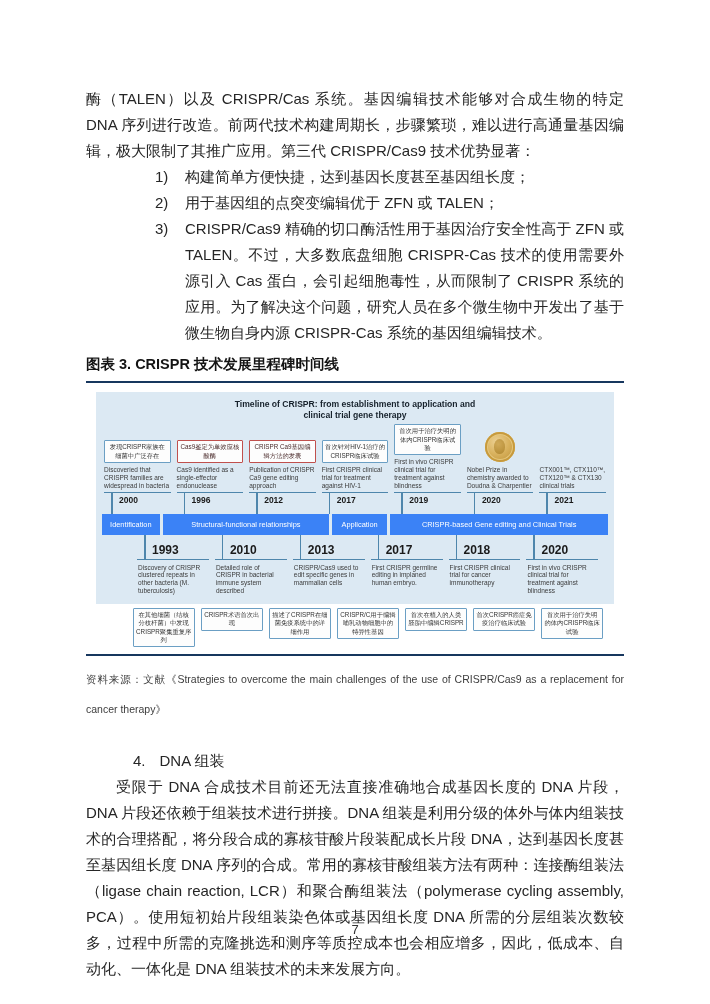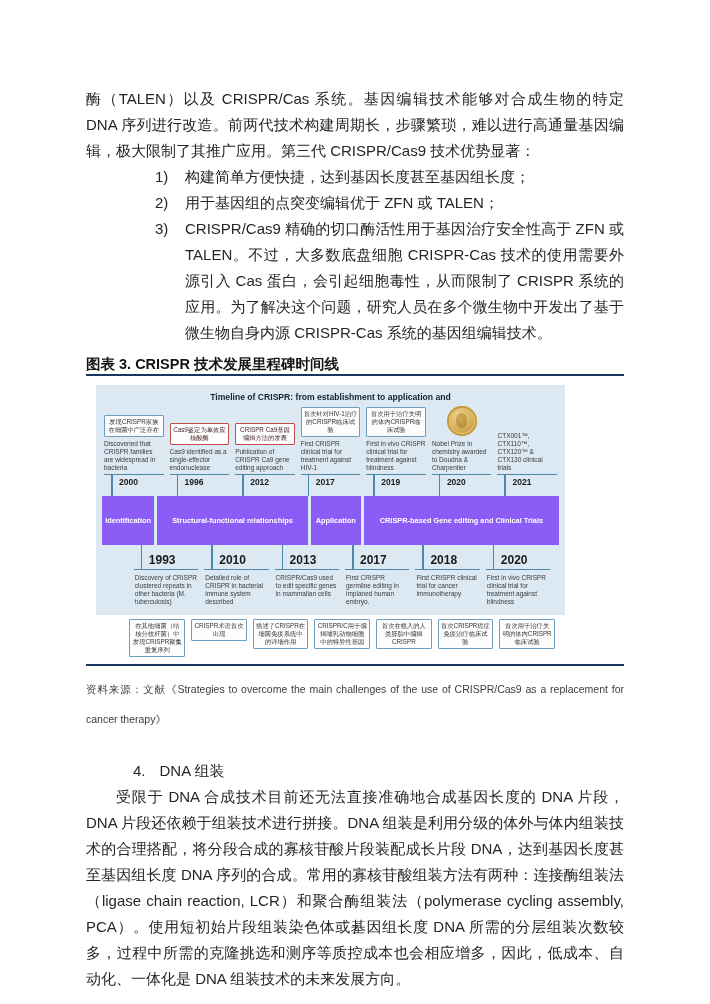--- a/index.html
+++ b/index.html
@@ -11,24 +11,24 @@
   .content{padding:86px 86px 0 86px;}
   .para{font-size:15px;line-height:26px;text-align:justify;color:#262626;}
   
   .olist{margin-top:0;}
   .oitem{display:flex;font-size:15px;line-height:26px;}
   .oitem .num{flex:0 0 30px;margin-left:69px;}
   .oitem .itxt{flex:1;text-align:justify;}
   
   .fig-caption{
     margin-top:9px;font-size:14.5px;font-weight:bold;color:#141414;
-    border-bottom:2.5px solid #17375e;
-  }
-  
-  .figure-wrap{margin:9px 2px 0 10px;width:469px;}
+    padding-bottom:7px;border-bottom:2.5px solid #17375e;
+  }
+  
+  .figure-wrap{margin:9px 2px 0 10px;width:518px;}
   .fig-bg{background:#dce9f3;padding:7px 5px 0 5px;}
   .fig-title{ text-align:center;font-weight:bold;font-size:8.6px;line-height:1.3;color:#16212b;}
   .trow{display:flex;align-items:flex-end;margin-top:3px;}
   .tcol{flex:1;display:flex;flex-direction:column;justify-content:flex-end;padding:0 3px;min-width:0;}
   .cnbox{
     align-self:center;background:#fdfdfd;border:1px solid #6b9fc4;border-radius:1px;
     font-size:6.3px;line-height:1.3;color:#333;text-align:center;padding:2px 2px;margin-bottom:3px;max-width:95%;
   }
   .cnbox.red{border-color:#c0504d;color:#4a2b2b;}
   .en{font-size:6.5px;line-height:1.22;color:#3a3a3a;margin-bottom:2px;}
@@ -43,22 +43,22 @@
     box-shadow:inset 0 0 0 2px #c79a3d, inset 0 0 0 3px #e6c87e;
     position:relative;
   }
   .medal::after{
     content:"";position:absolute;left:9px;top:7px;width:11px;height:15px;border-radius:50% 50% 45% 45%;
     background:radial-gradient(circle at 40% 35%, #caa14b, #a87f28);
     opacity:.8;
   }
   .band{display:flex;margin:0 1px;gap:3px;}
   .seg{
-    background:#8b5cf6;color:#ffffff;font-size:7.4px;font-weight:bold;text-align:center;
-    padding:20px 1px;white-space:nowrap;overflow:hidden;
+    background:#3b82f6;color:#ffffff;font-size:7.4px;font-weight:normal;text-align:center;
+    padding:6px 1px;white-space:nowrap;overflow:hidden;
   }
   .seg1{flex:0 0 11%;} .seg2{flex:0 0 32.5%;} .seg3{flex:0 0 10.5%;} .seg4{flex:1;}
   .brow{display:flex;margin-left:6.5%;margin-right:1.5%;}
   .bcol{flex:1;display:flex;flex-direction:column;padding:0 3px;min-width:0;}
   .ycellb{
     border-bottom:1.5px solid #4e86ac;position:relative;
     font-size:12px;font-weight:bold;color:#1a1a1a;padding:8px 0 2px 15px;
   }
   .ycellb::before{content:"";position:absolute;left:7px;top:0;bottom:0;width:1.5px;background:#4e86ac;}
   .ben{font-size:6.5px;line-height:1.22;color:#3a3a3a;padding:4px 1px 9px 1px;}
@@ -95,20 +95,21 @@
       <span class="itxt">CRISPR/Cas9 精确的切口酶活性用于基因治疗安全性高于 ZFN 或 TALEN。不过，大多数底盘细胞 CRISPR-Cas 技术的使用需要外源引入 Cas 蛋白，会引起细胞毒性，从而限制了 CRISPR 系统的应用。为了解决这个问题，研究人员在多个微生物中开发出了基于微生物自身内源 CRISPR-Cas 系统的基因组编辑技术。</span>
     </div>
   </div>
 
   <div class="fig-caption">图表 3. CRISPR 技术发展里程碑时间线</div>
 
   <div class="figure-wrap">
     <div class="fig-bg">
       <div class="fig-title">
         <div>Timeline of CRISPR: from establishment to application and</div>
+        <div>clinical trial gene therapy</div>
       </div>
 
       <div class="trow">
         <div class="tcol">
           <div class="cnbox">发现CRISPR家族在细菌中广泛存在</div>
           <div class="en">Discoveried that CRISPR families are widespread in bacteria</div>
           <div class="ycell"><span>2000</span></div>
         </div>
         <div class="tcol">
           <div class="cnbox red">Cas9鉴定为单效应核酸酶</div>

